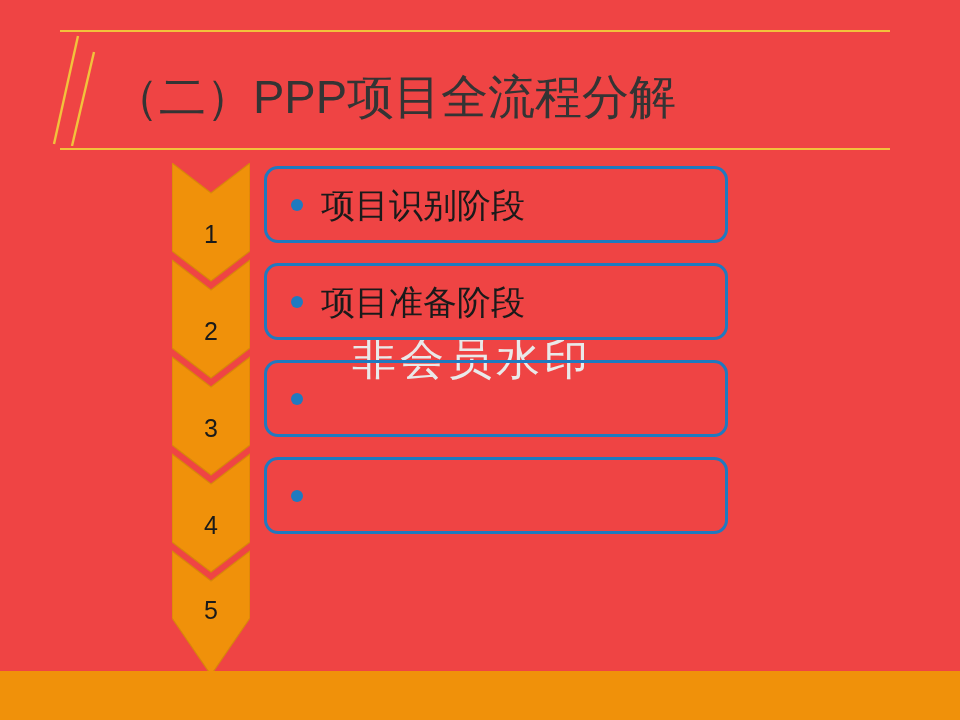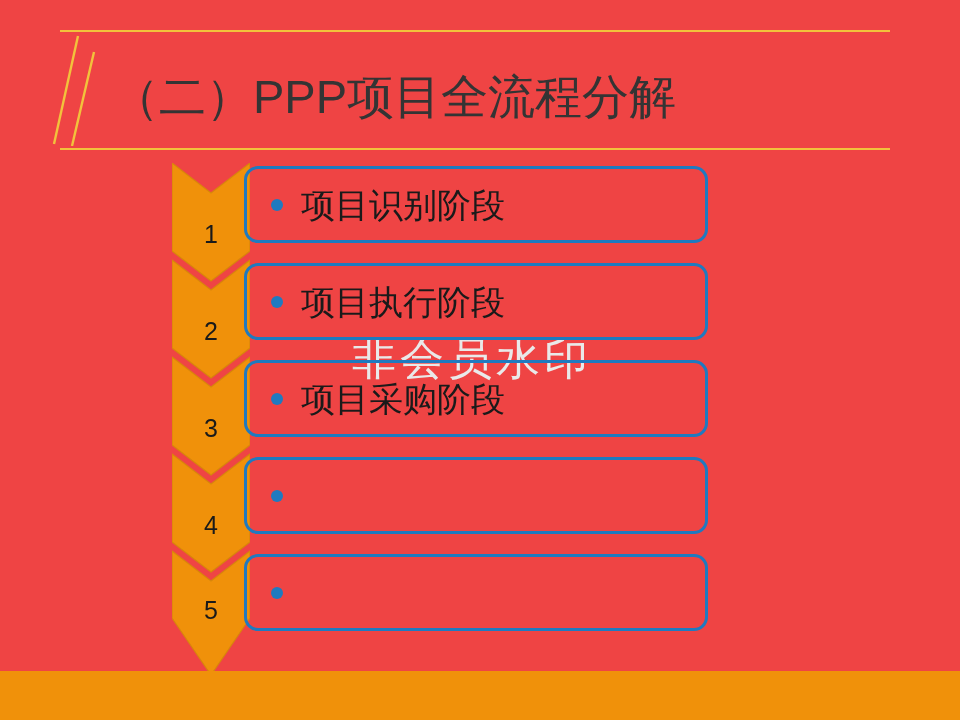--- a/index.html
+++ b/index.html
@@ -73,21 +73,21 @@
     left: 0;
     width: 78px;
     text-align: center;
     font-size: 25px;
     color: #1a1a1a;
     font-family: "Liberation Sans", "DejaVu Sans", sans-serif;
   }
 
   .boxes {
     position: absolute;
-    left: 244px;
+    left: 264px;
     top: 166px;
     width: 464px;
     text-align: center;
   }
 
   .step-box {
     position: relative;
     box-sizing: border-box;
     width: 464px;
     height: 77px;
@@ -182,27 +182,23 @@
 
     <div class="boxes">
 
       <div class="step-box">
         <span class="bullet"></span>
         <span class="step-label">项目识别阶段</span>
       </div>
 
       <div class="step-box">
         <span class="bullet"></span>
-        <span class="step-label">项目执行阶段</span>
-      </div>
-
-      <div class="step-box">
-        <span class="bullet"></span>
-        <span class="step-label">项目采购阶段</span>
-      </div>
+        <span class="step-label">项目准备阶段</span>
+      </div>
+
 
       <div class="step-box">
         <span class="bullet"></span>
       </div>
 
       <div class="step-box">
         <span class="bullet"></span>
       </div>
 
     </div>

